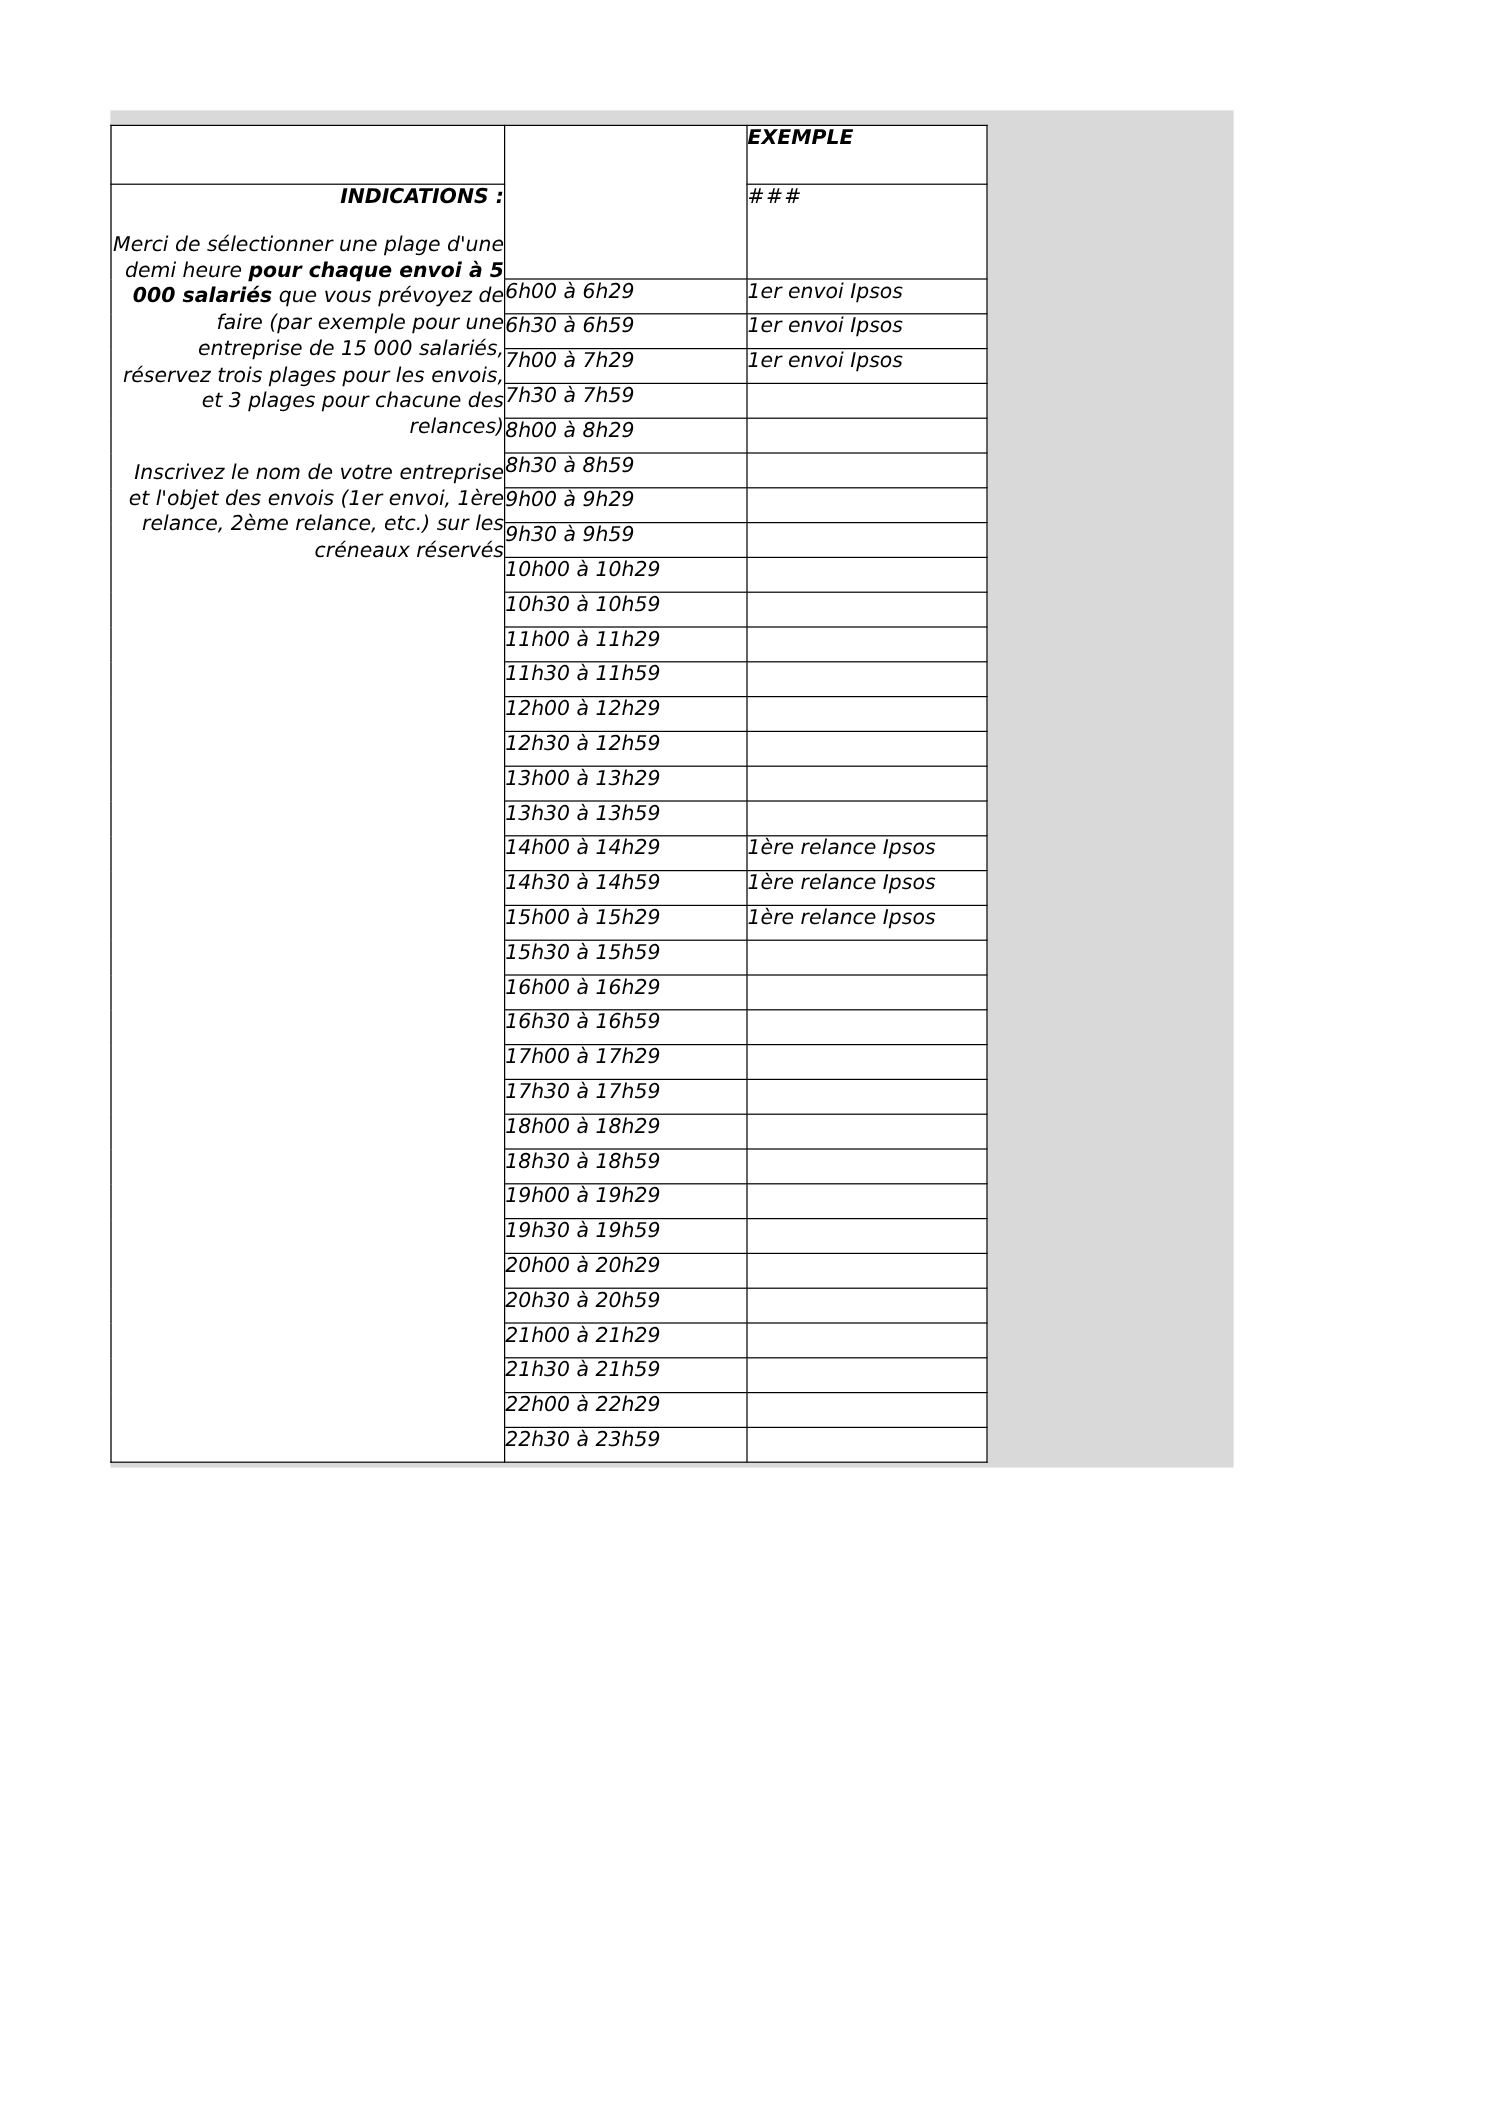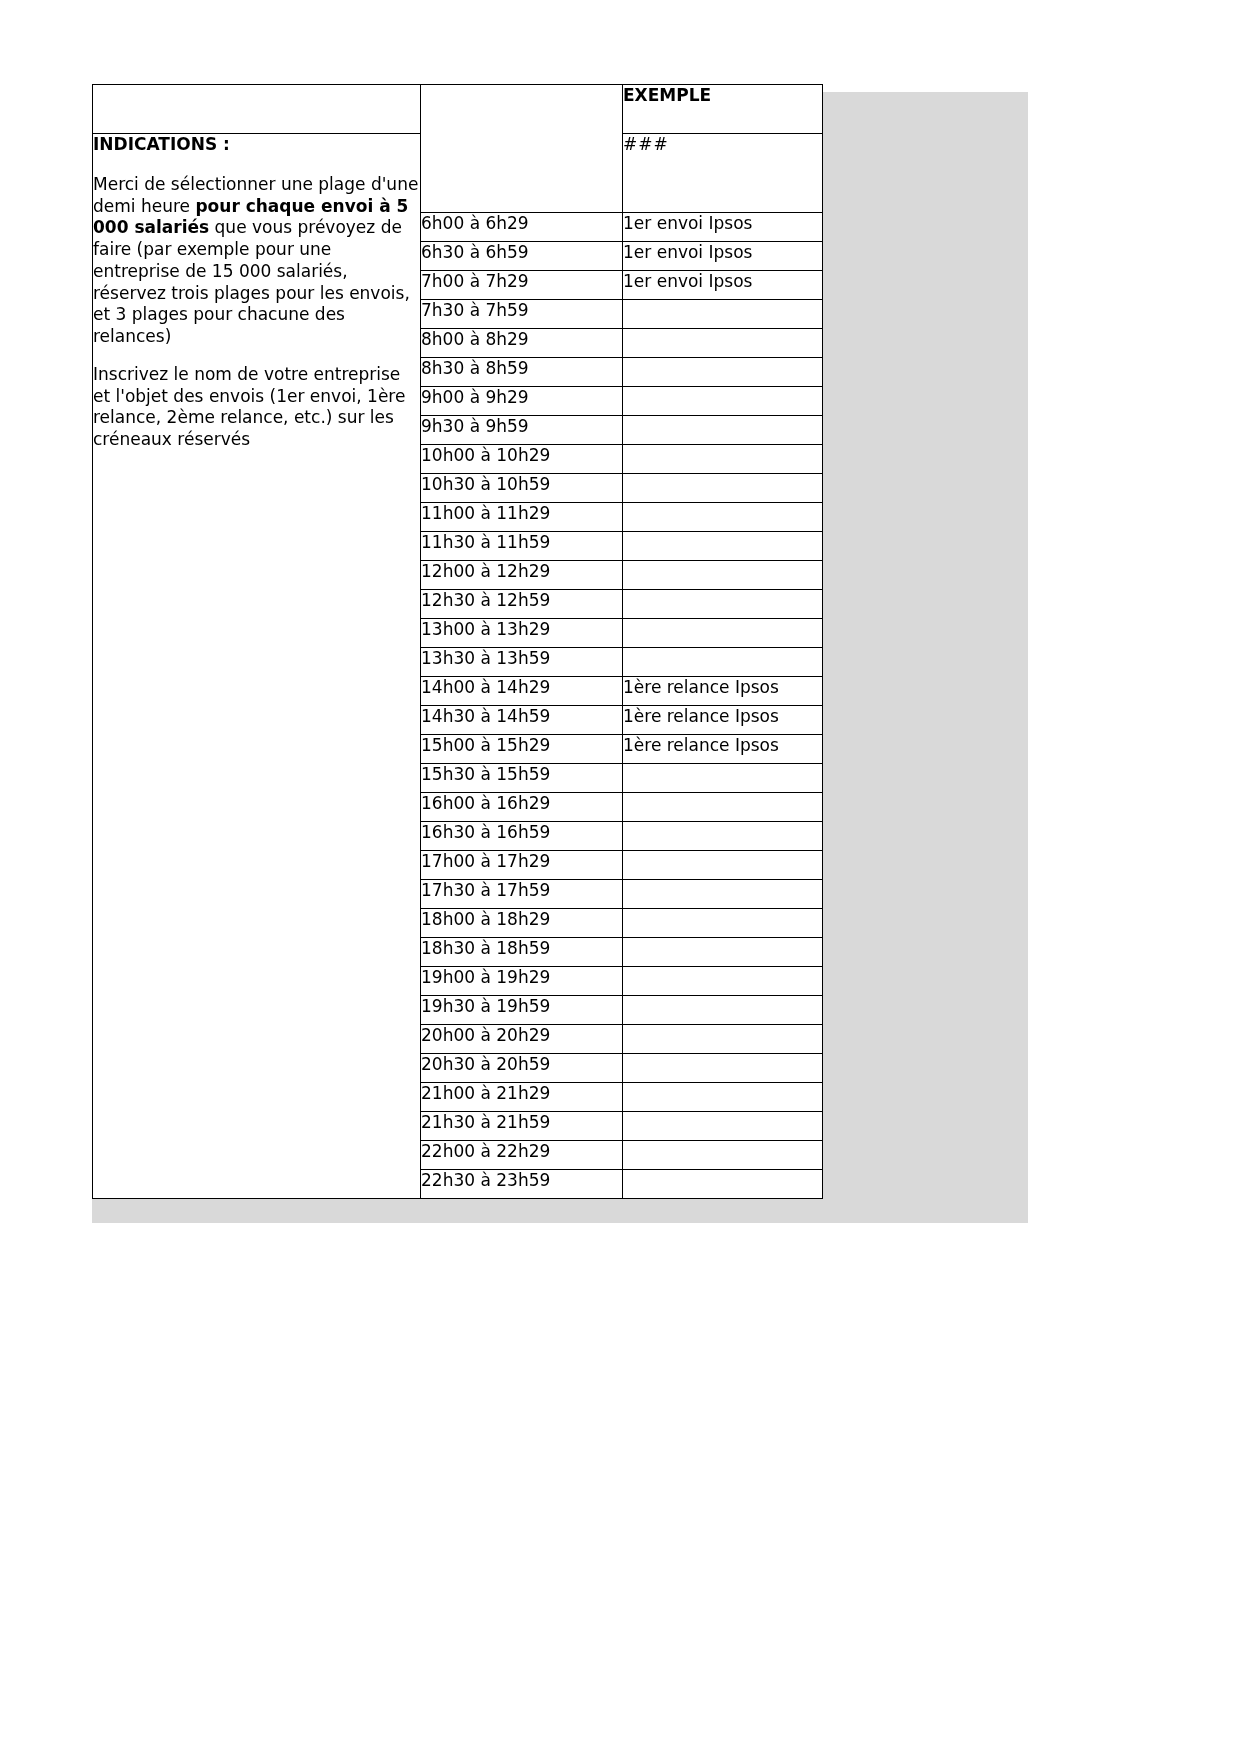--- a/index.html
+++ b/index.html
@@ -19,25 +19,26 @@
     position: absolute;
     left: 92px;
     top: 92px;
     width: 936px;
     height: 1131px;
     background: #d9d9d9;
   }
   .sheet {
     position: absolute;
     left: 92px;
-    top: 84px;
+    top: 104px;
     width: 730px;
     border-collapse: collapse;
     table-layout: fixed;
     background: transparent;
+    font-style: italic;
   }
   .sheet td {
     border: 1px solid #000000;
     font-size: 17px;
     line-height: 1.28;
     padding: 0;
     vertical-align: top;
     background: #ffffff;
   }
   col.c-ind { width: 328px; }
@@ -52,20 +53,21 @@
     padding: 6px 4px 0 6px;
     background: #ffffff;
     vertical-align: top;
   }
   
   .cell-indications {
     padding: 14px 16px 10px 8px;
     font-size: 17px;
     line-height: 1.32;
     vertical-align: top;
+    text-align: right;
   }
   .cell-indications .ind-title {
     font-weight: bold;
     display: block;
     margin-bottom: 18px;
   }
   .cell-indications p {
     margin: 4px 0 16px 0;
   }
   .cell-indications p:last-child { margin-bottom: 0; }

